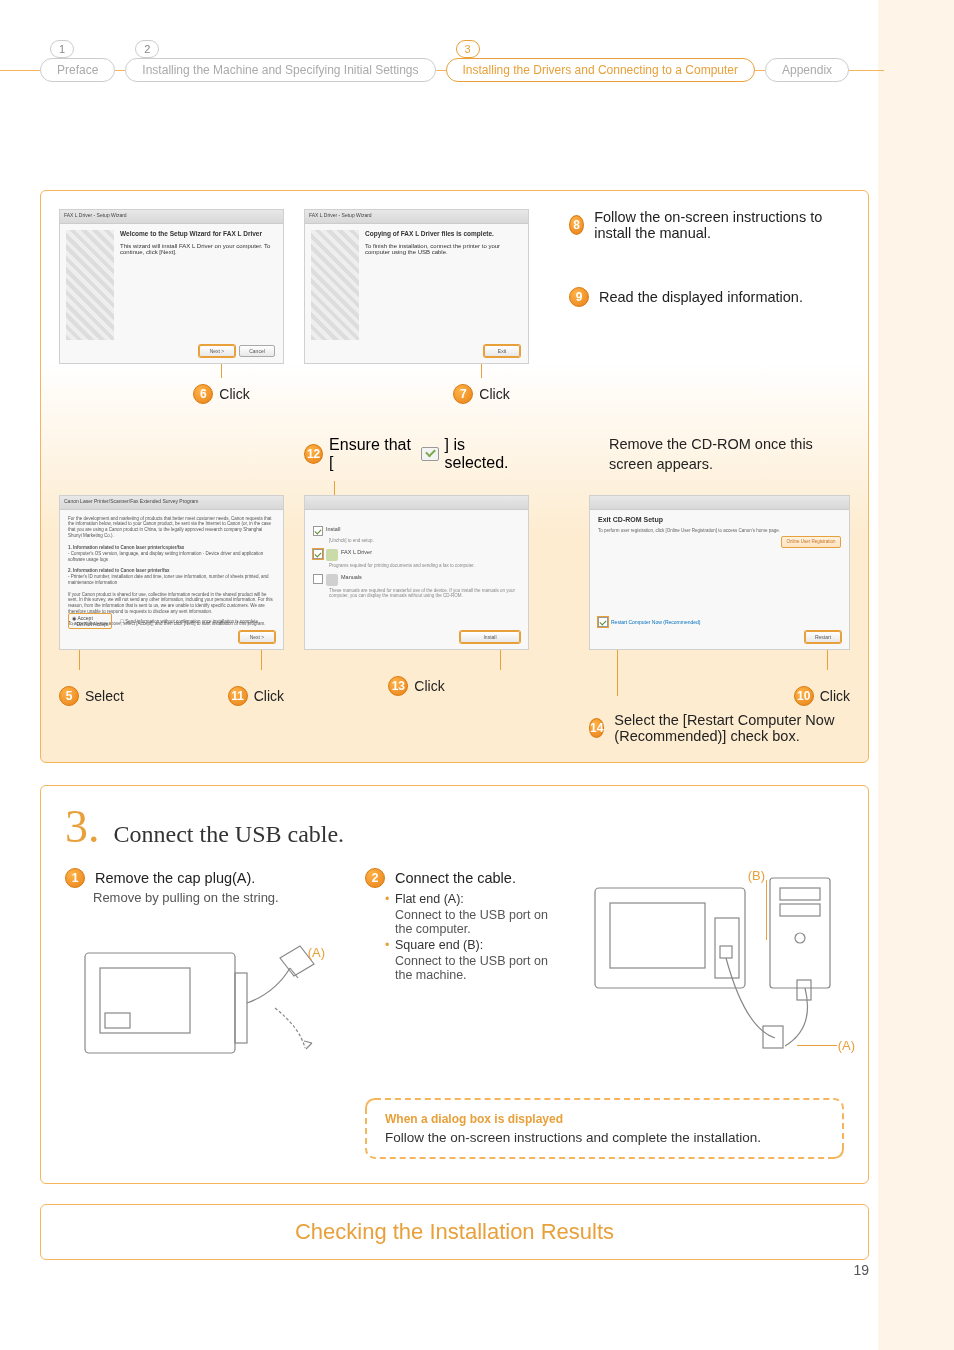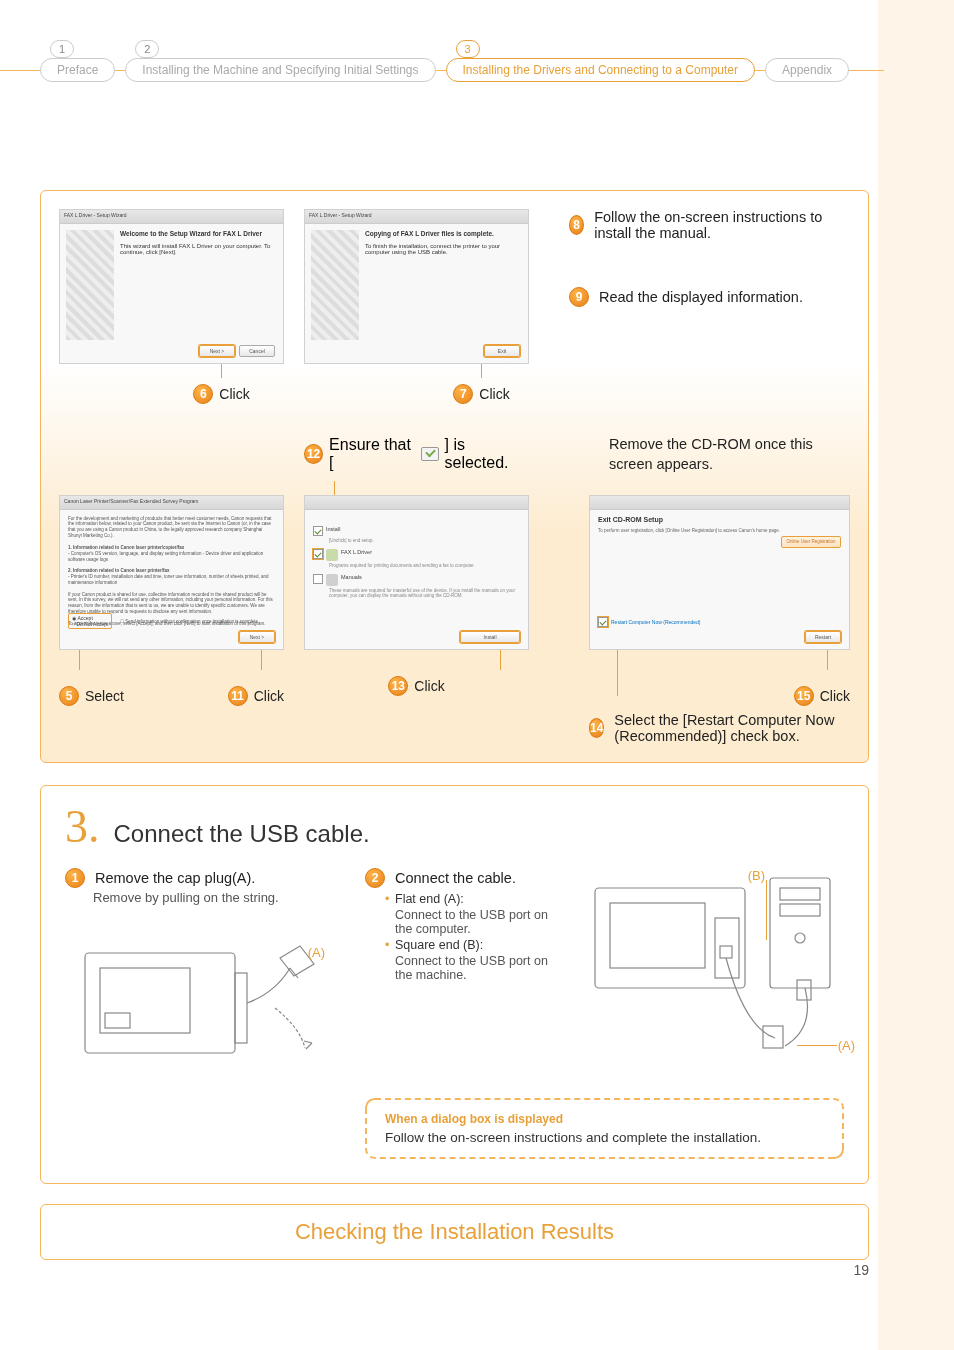--- a/index.html
+++ b/index.html
@@ -224,21 +224,21 @@
     background:#fff;
   }
   .step3-title{
     display:flex;align-items:baseline;gap:14px;
     margin-bottom:18px;
   }
   .big-num{
     font-size:46px;font-family:"Times New Roman",serif;
     color:#e8a03a;line-height:1;
   }
-  .step3-heading{font-size:24px;color:#333;}
+  .step3-heading{font-size:24px;color:#333;font-family:Liberation Serif, serif;}
   
   .step3-cols{display:flex;gap:20px;}
   .step3-col{flex:1;font-size:14px;color:#222;}
   .step3-col .sub{font-size:13px;color:#555;margin-left:28px;margin-top:2px;}
   .step3-col ul{list-style:none;margin-left:20px;font-size:12.5px;margin-top:4px;}
   .step3-col ul li{position:relative;padding-left:10px;margin-bottom:2px;color:#333;}
   .step3-col ul li.bullet::before{content:"•";position:absolute;left:0;color:#e8a03a;}
   .step3-col ul li.indent{padding-left:10px;color:#555;}
   
   .printer-illustration{
@@ -499,21 +499,21 @@
             </div>
             <div class="btnrow">
               <div class="fake-btn hl">Restart</div>
             </div>
           </div>
           <div style="position:relative;height:30px;">
             <div class="callout-line-v" style="position:absolute;left:28px;top:0;height:46px"></div>
             <div class="callout-line-v" style="position:absolute;right:22px;top:0;height:20px"></div>
           </div>
           <div class="step-label" style="justify-content:flex-end">
-            <span class="step-circle">15</span>
+            <span class="step-circle">10</span>
             <span>Click</span>
           </div>
           <div style="height:6px"></div>
           <div class="step-instruction" style="margin-bottom:0">
             <span class="step-circle">14</span>
             <span>Select the [Restart Computer Now (Recommended)] check box.</span>
           </div>
         </div>
       </div>
     </div>

